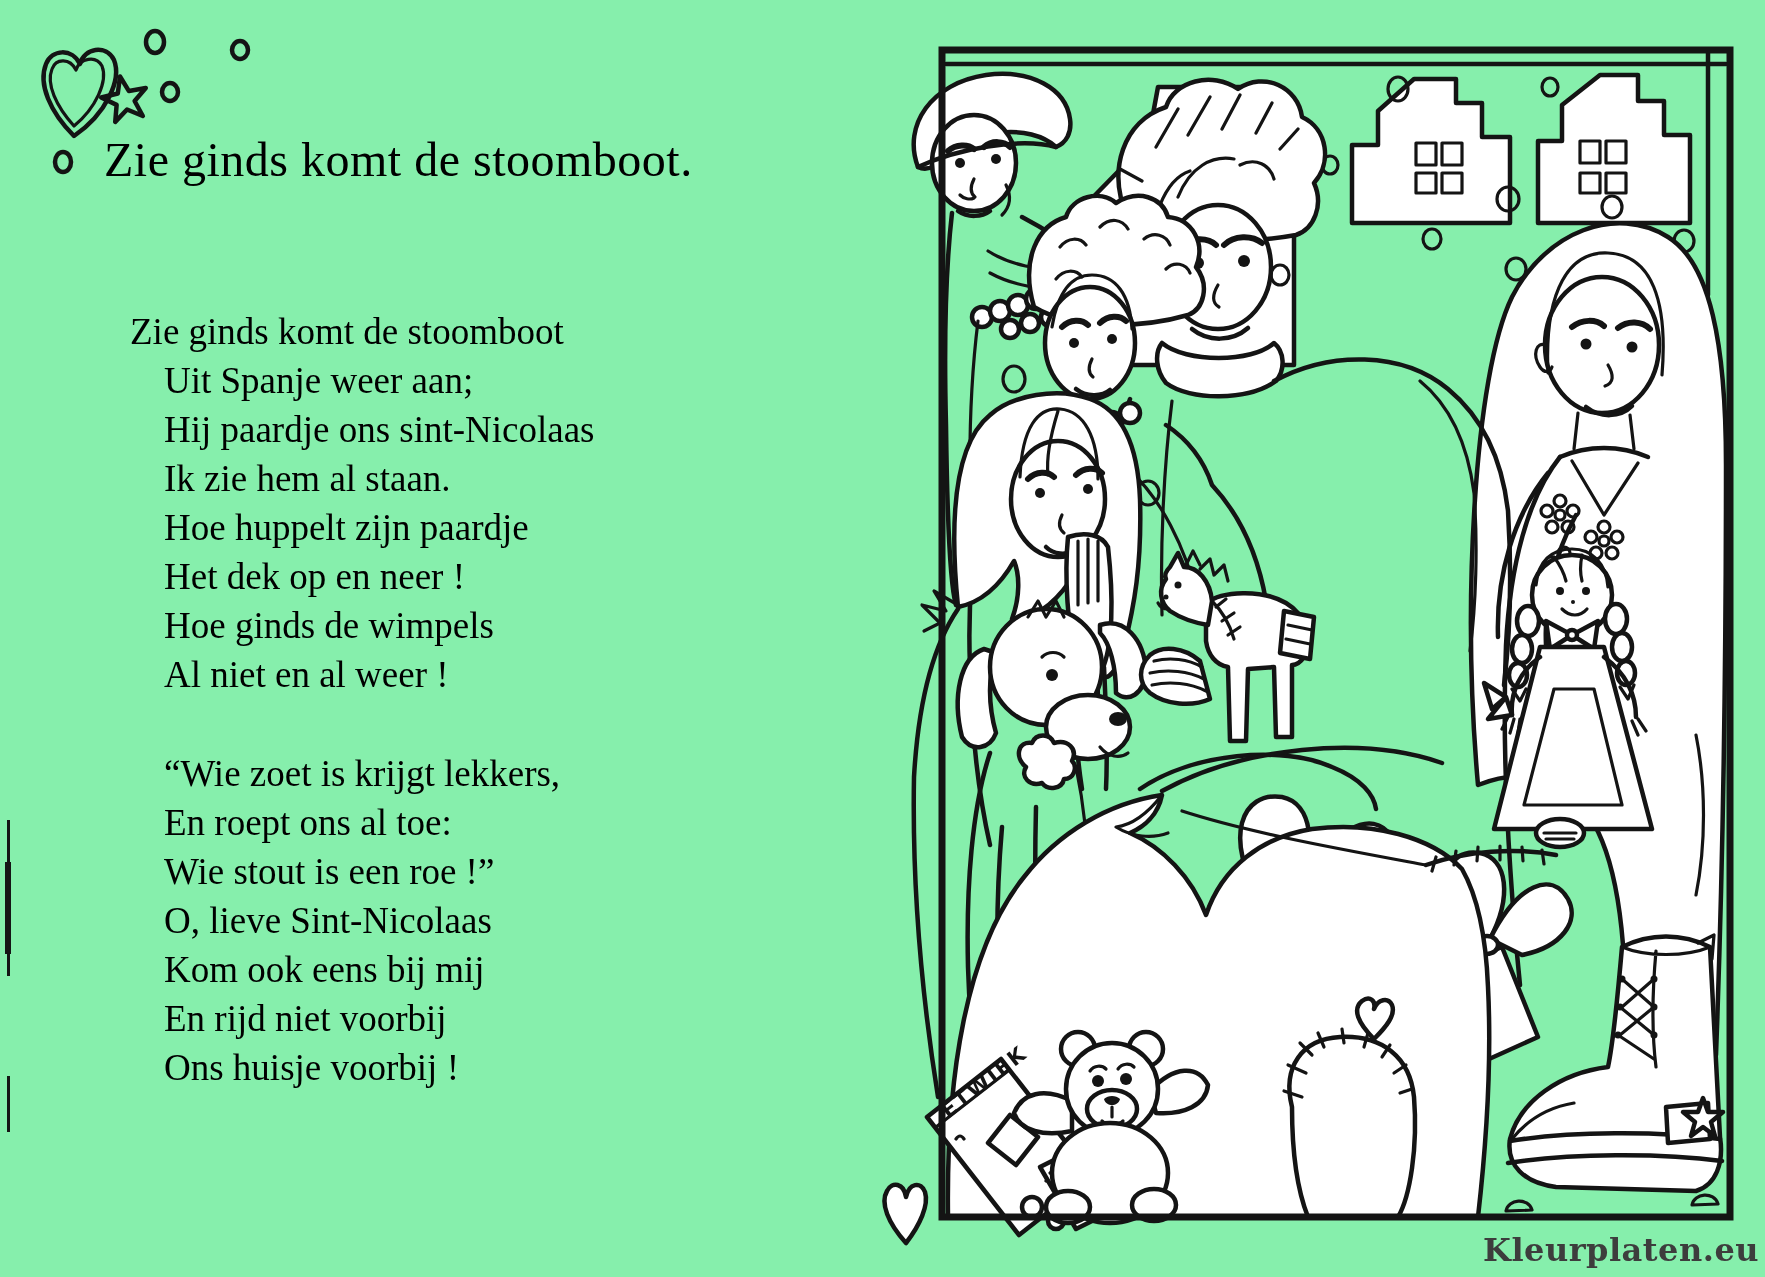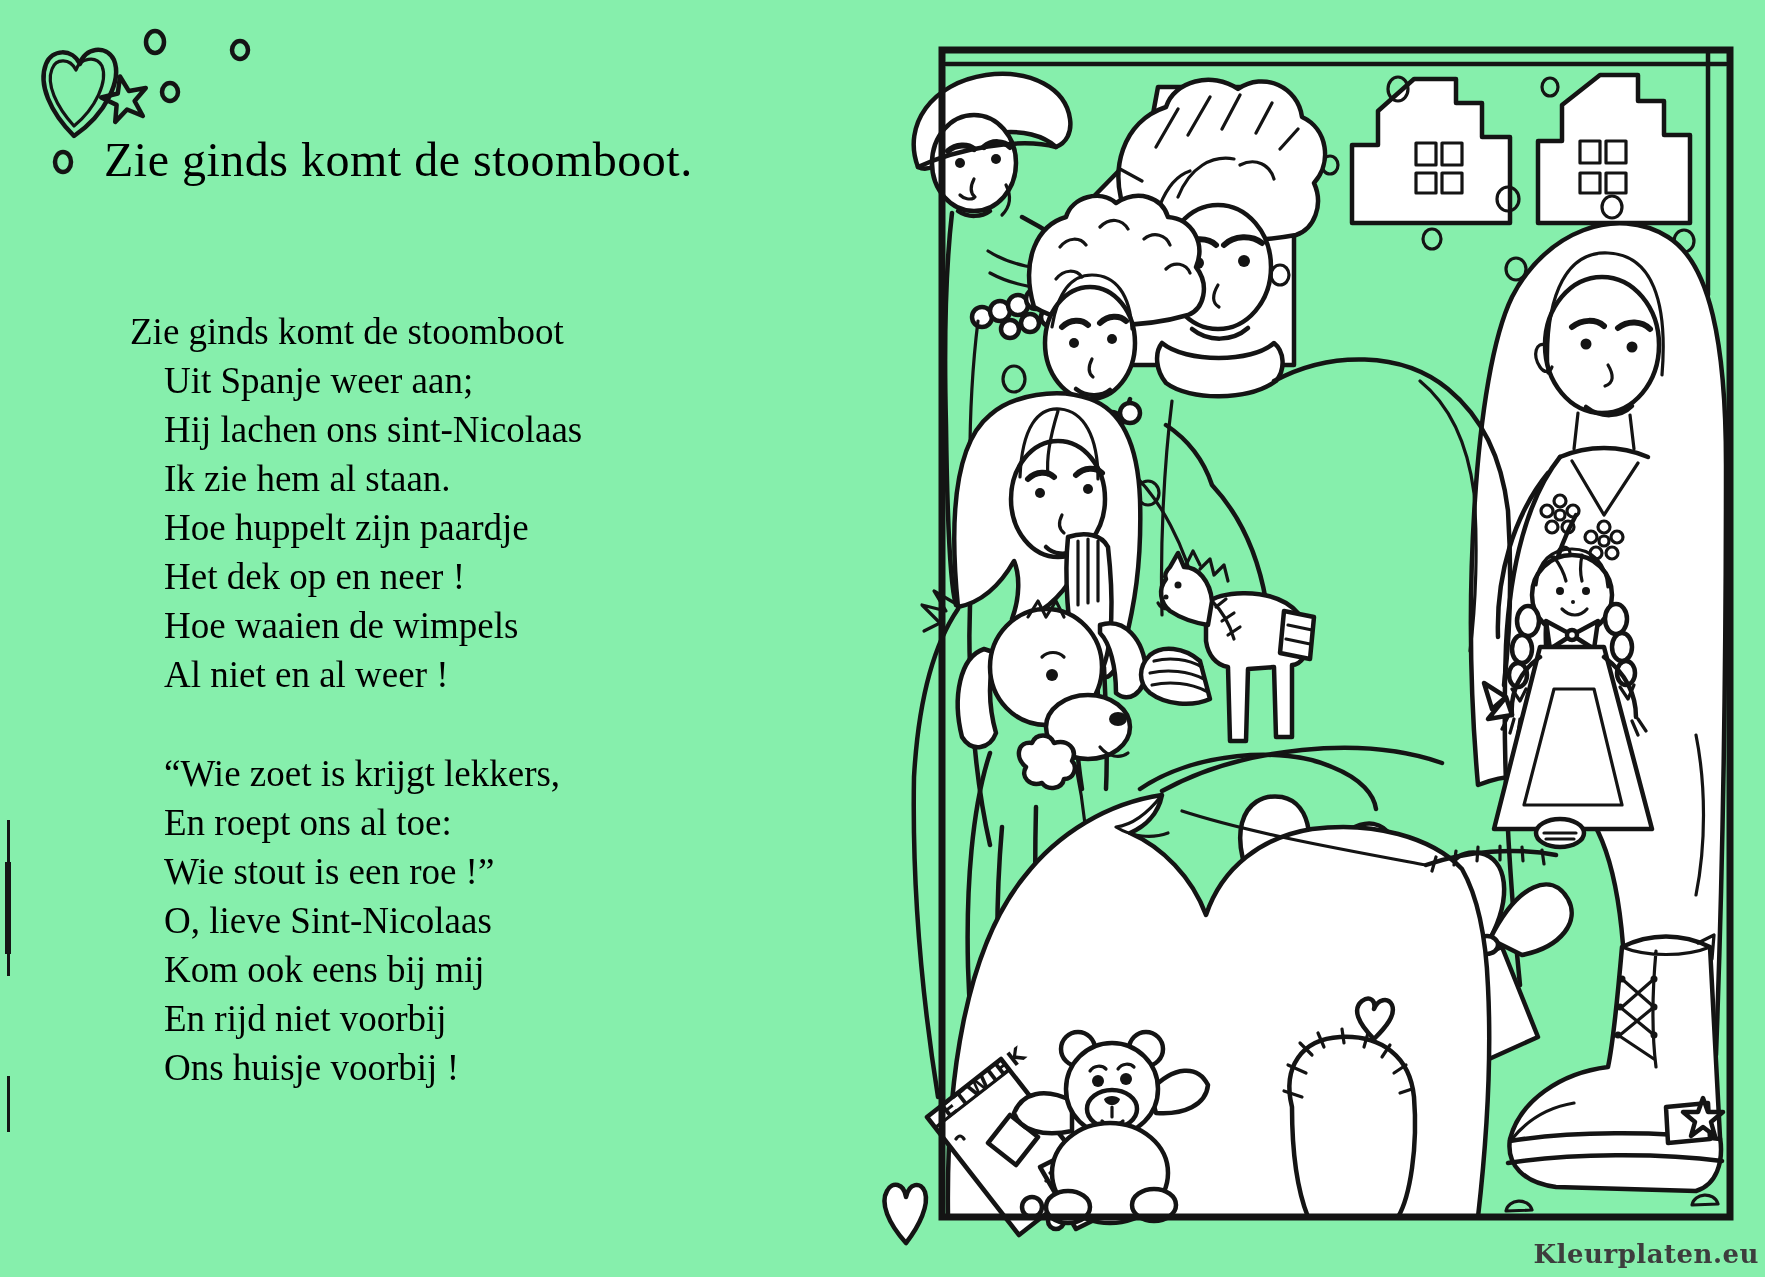--- a/index.html
+++ b/index.html
@@ -15,21 +15,21 @@
   .stanza { position:absolute; left:130px; font-size:37px; line-height:49px; white-space:nowrap; }
   .stanza-1 { top:307px; }
   .stanza-2 { top:749px; }
   .lyric-line { padding-left:34px; }
   .lyric-line.first { padding-left:0; }
   .decor { position:absolute; left:30px; top:12px; }
   .art { position:absolute; left:860px; top:45px; }
   .watermark {
     position:absolute; right:6px; bottom:8px;
     font-family:"DejaVu Serif", serif; font-weight:700;
-    font-size:26px; color:#3d3d3d; letter-spacing:0.5px;
+    font-size:32px; color:#3d3d3d; letter-spacing:0.5px;
   }
   .scan-artifact { position:absolute; background:#151515; }
   .sa-1 { left:7px; top:820px; width:3px; height:156px; }
   .sa-2 { left:5px; top:862px; width:6px; height:92px; }
   .sa-3 { left:7px; top:1076px; width:3px; height:56px; }
   svg .ln   { fill:none; stroke:#141414; stroke-width:4.5; stroke-linecap:round; stroke-linejoin:round; }
   svg .lnf  { fill:#ffffff; stroke:#141414; stroke-width:4.5; stroke-linecap:round; stroke-linejoin:round; }
   svg .fine { fill:none; stroke:#141414; stroke-width:3.2; stroke-linecap:round; stroke-linejoin:round; }
   svg .thick{ fill:none; stroke:#141414; stroke-width:6;   stroke-linecap:round; stroke-linejoin:round; }
   svg .ink  { fill:#141414; stroke:none; }
@@ -51,25 +51,25 @@
       <ellipse class="ln" cx="210" cy="38" rx="8" ry="9"></ellipse>
       <ellipse class="ln" cx="140" cy="80" rx="8" ry="9"></ellipse>
       <ellipse class="ln" cx="33" cy="150" rx="8" ry="10"></ellipse>
     </g>
   </svg>
 
   <h1 class="title">Zie ginds komt de stoomboot.</h1>
   <div class="stanza stanza-1">
       <div class="lyric-line first">Zie ginds komt de stoomboot</div>
       <div class="lyric-line">Uit Spanje weer aan;</div>
-      <div class="lyric-line">Hij lachen ons sint-Nicolaas</div>
+      <div class="lyric-line">Hij paardje ons sint-Nicolaas</div>
       <div class="lyric-line">Ik zie hem al staan.</div>
       <div class="lyric-line">Hoe huppelt zijn paardje</div>
       <div class="lyric-line">Het dek op en neer !</div>
-      <div class="lyric-line">Hoe waaien de wimpels</div>
+      <div class="lyric-line">Hoe ginds de wimpels</div>
       <div class="lyric-line">Al niet en al weer !</div>
     </div>
   <div class="stanza stanza-2">
       <div class="lyric-line">“Wie zoet is krijgt lekkers,</div>
       <div class="lyric-line">En roept ons al toe:</div>
       <div class="lyric-line">Wie stout is een roe !”</div>
       <div class="lyric-line">O, lieve Sint-Nicolaas</div>
       <div class="lyric-line">Kom ook eens bij mij</div>
       <div class="lyric-line">En rijd niet voorbij</div>
       <div class="lyric-line">Ons huisje voorbij !</div>

